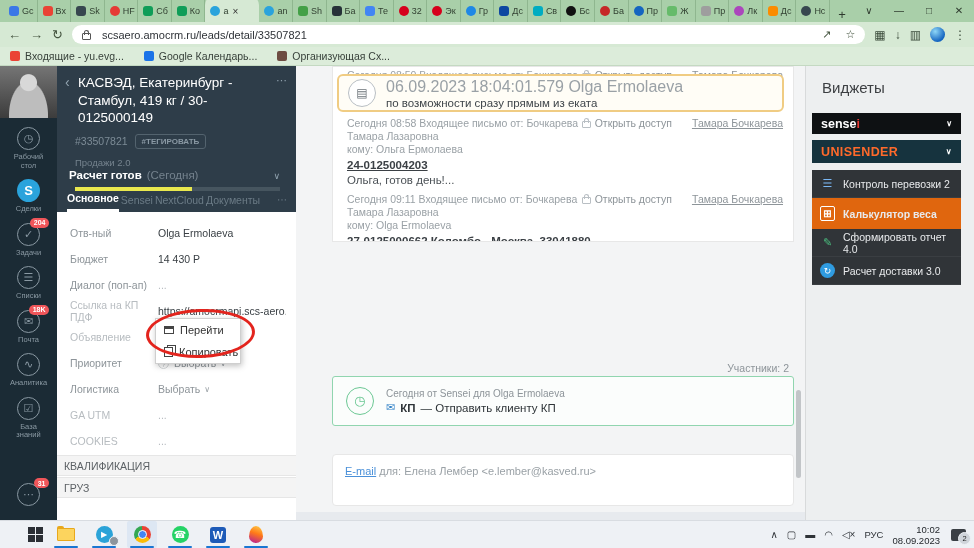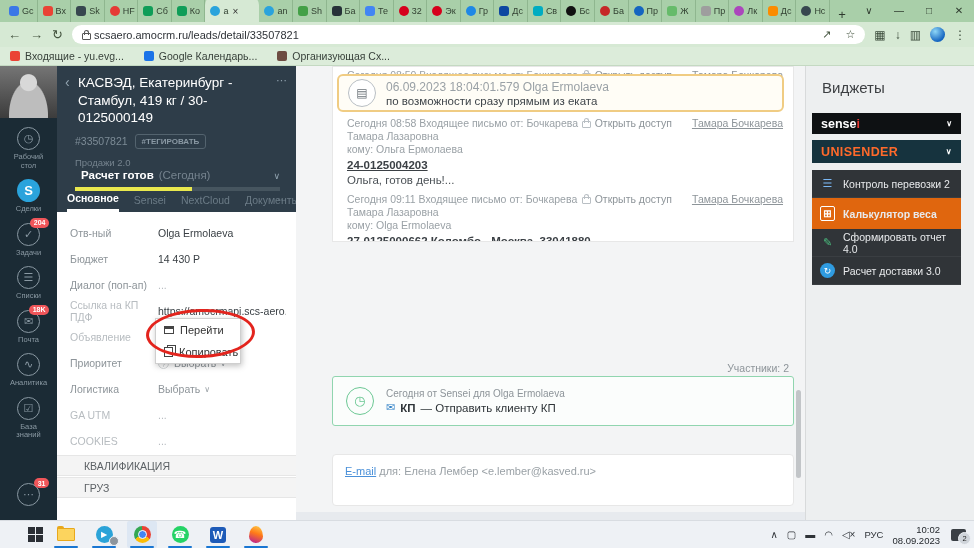--- a/index.html
+++ b/index.html
@@ -14,21 +14,21 @@
        font-size:9px;color:#314031;border-right:1px solid #8fb68f;overflow:hidden;white-space:nowrap}
   .tab.active{flex:0 0 44px;background:#d6e9d4;border-radius:9px 9px 0 0;border-right:none}
   .fav{width:10px;height:10px;border-radius:3px;flex:none}
   .cl{font-size:10px;color:#333;margin-left:1px}
   .cl:empty{display:none}
   .plus{width:24px;font-size:13px;color:#2e3a2e;text-align:center}
   .wctrls{display:flex;align-items:center;gap:0;height:22px}
   .wc{width:30px;text-align:center;font-size:10px;color:#2e3a2e;line-height:22px}
   .toolbar{position:absolute;left:0;top:22px;width:974px;height:25px;background:#d6e9d4;display:flex;align-items:center;padding:0 8px;box-sizing:border-box;gap:9px}
   .navbtn{color:#44543f;font-size:13px}
-  .addr{flex:1;height:19px;background:#fff;border-radius:10px;display:flex;align-items:center;padding:0 10px;gap:3px;font-size:11px;color:#2f3338;min-width:0}
+  .addr{flex:1;height:19px;background:#fff;border-radius:10px;display:flex;align-items:center;padding:0 10px;gap:11px;font-size:11px;color:#2f3338;min-width:0}
   .lockic{width:7px;height:5px;border:1px solid #555;border-radius:1px;position:relative;margin-top:3px;flex:none}
   .lockic::before{content:"";position:absolute;left:1px;top:-4px;width:3px;height:4px;border:1px solid #555;border-bottom:none;border-radius:3px 3px 0 0}
   .addrsp{margin-left:auto;display:flex;gap:14px;color:#44543f;font-size:11px}
   .tbic{color:#3a4a3a;font-size:12px}
   .sphere{width:15px;height:15px;border-radius:50%;background:radial-gradient(circle at 35% 30%,#8ed6f7,#1565c0 70%)}
   .bookbar{position:absolute;left:0;top:47px;width:974px;height:19px;background:#dcecda;display:flex;align-items:center;gap:20px;padding-left:10px;box-sizing:border-box;border-bottom:1px solid #c4d9c2}
   .bm{display:flex;align-items:center;gap:5px;font-size:10.5px;color:#37403a}
   .bmfav{width:10px;height:10px;border-radius:2px;flex:none}
 
   
@@ -52,46 +52,46 @@
   
   .chead{position:absolute;left:57px;top:66px;width:239px;height:146px;background:#2e3d49;box-sizing:border-box;padding:8px 8px 0 8px}
   .crow1{display:flex;align-items:flex-start}
   .backc{color:#93a5b1;font-size:14px;line-height:17px;width:10px}
   .ctitle{flex:1;color:#fff;font-weight:normal;font-size:13.5px;line-height:17.5px;margin:0 3px}
   .kmenu{color:#8fa0ac;font-size:11px;letter-spacing:1px}
   .cid{margin:7px 0 0 10px;display:flex;align-items:center;gap:7px;font-size:10.5px;color:#77share8}
   .cidtx{color:#7c8b96}
   .tagpill{border:1px solid #53636e;border-radius:3px;padding:2px 6px;font-size:8px;font-weight:bold;color:#8a99a4}
   .cpipe{margin:8px 0 0 10px;font-size:9.5px;color:#75838e}
-  .cstat{margin:1px 8px 0 16px;display:flex;align-items:flex-end;gap:5px;font-size:11.5px}
+  .cstat{margin:1px 8px 0 4px;display:flex;align-items:flex-end;gap:5px;font-size:11.5px}
   .cstat b{color:#fff}
   .cwhen{color:#75838e}
   .schev{margin-left:auto;color:#93a5b1;font-size:9px}
   .cprog{margin:6px 8px 0 10px;height:4px;background:#46555f}
   .cfill{height:4px;background:#e9e84e}
-  .ctabs{position:absolute;left:10px;right:8px;bottom:0;height:25px;display:flex;align-items:stretch;gap:15px;font-size:10.5px;color:#68ololol}
+  .ctabs{position:absolute;left:10px;right:8px;bottom:0;height:25px;display:flex;align-items:stretch;gap:2px;font-size:10.5px;color:#68ololol}
   .ctab{color:#6b7b86;display:flex;align-items:center}
   .ctab.active{color:#fff;font-weight:bold;border-bottom:3px solid #fff}
   .ctabmore{margin-left:auto;color:#6b7b86;display:flex;align-items:center;font-size:10px;letter-spacing:1px}
 
   .cfields{position:absolute;left:57px;top:212px;width:239px;height:308px;background:#fff;box-sizing:border-box;padding-top:8px}
   .frow{height:26px;display:flex;align-items:center;padding-left:13px;font-size:10.5px}
   .lab{width:88px;flex:none;color:#8d9499}
   .lab.light{color:#b7bcc0}
   .val{color:#3a4045}
   .v-dots{color:#b7bcc0}
   .v-trunc{white-space:nowrap;overflow:hidden;max-width:128px;display:block}
   .v-select{color:#8d9499}
   .selch{color:#9aa1a6;font-size:8px;margin-left:4px}
   .selch:empty{display:none}
   .q{width:11px;height:11px;flex:none;border:1px solid #d3d6d8;border-radius:50%;color:#c3c7ca;font-size:8px;
      line-height:11px;text-align:center;margin-right:5px;box-sizing:border-box}
   .q:empty{display:none}
   .sect{height:19px;background:#f4f4f4;border-top:1px solid #e6e6e6;border-bottom:1px solid #e6e6e6;
-        color:#5c6165;font-size:10.5px;display:flex;align-items:center;padding-left:27px;margin-top:1px}
+        color:#5c6165;font-size:10.5px;display:flex;align-items:center;padding-left:7px;margin-top:1px}
 
   
   .cmenu{position:absolute;left:155px;top:318px;width:84px;background:#fff;border:1px solid #cfcfcf;
          box-shadow:1px 2px 6px rgba(0,0,0,.25);z-index:30;font-size:11px;color:#333}
   .mitem{height:22px;display:flex;align-items:center;gap:6px;padding:0 8px}
   .mico{flex:none;position:relative}
   .ic-open{width:10px;height:8px;border:1px solid #444;box-sizing:border-box}
   .ic-open::before{content:"";position:absolute;left:0;top:0;width:8px;height:2px;background:#444}
   .ic-copy{width:7px;height:8px;border:1px solid #444;background:#fff}
   .ic-copy::before{content:"";position:absolute;left:2px;top:-3px;width:7px;height:8px;border:1px solid #444;z-index:-1}
@@ -110,21 +110,21 @@
   .person{text-decoration:underline;margin-left:16px}
   .mlink{font-size:11.5px;color:#3b4045;text-decoration:underline;margin-top:3px;font-weight:bold}
   .mprev{font-size:11.5px;color:#4a5055;margin-top:3px}
   .m0{position:absolute;left:14px;top:2px;right:10px}
   .msgstack{position:absolute;left:14px;top:50px;right:10px}
   .msg{margin-bottom:7px}
   .tooltip{position:absolute;left:41px;top:8px;width:447px;height:38px;background:#fffdf6;border:2px solid #f0cc83;
            border-radius:6px;z-index:10;display:flex;align-items:center;gap:10px;padding:0 9px;box-sizing:border-box}
   .ttico{width:26px;height:26px;border:1.5px solid #b9bfc4;border-radius:50%;color:#6d747a;font-size:12px;
          text-align:center;line-height:26px;background:#fff;flex:none}
-  .ttmeta{font-size:12px;color:#9aa1a6}
+  .ttmeta{font-size:16px;color:#9aa1a6}
   .tttext{font-size:11.5px;color:#3f454a;margin-top:1px}
   .parts{position:absolute;right:16px;top:296px;font-size:10.5px;color:#8d9499}
   .taskcard{position:absolute;left:36px;top:310px;width:462px;height:50px;background:#fbfdfc;border:1px solid #90d5af;
             border-radius:3px;display:flex;align-items:center;gap:12px;padding:0 13px;box-sizing:border-box}
   .tico{width:28px;height:28px;border:1.6px solid #6cc894;border-radius:50%;color:#6cc894;font-size:13px;
         line-height:26px;text-align:center;flex:none;box-sizing:border-box}
   .tmeta{font-size:10px;color:#8d9499}
   .ttask{font-size:11.5px;color:#2e3438;margin-top:2px;display:flex;gap:5px;align-items:center}
   .menv{color:#2f80c7;font-size:11px}
   .emailcard{position:absolute;left:36px;top:388px;width:462px;height:52px;background:#fff;border:1px solid #e7e7e7;

